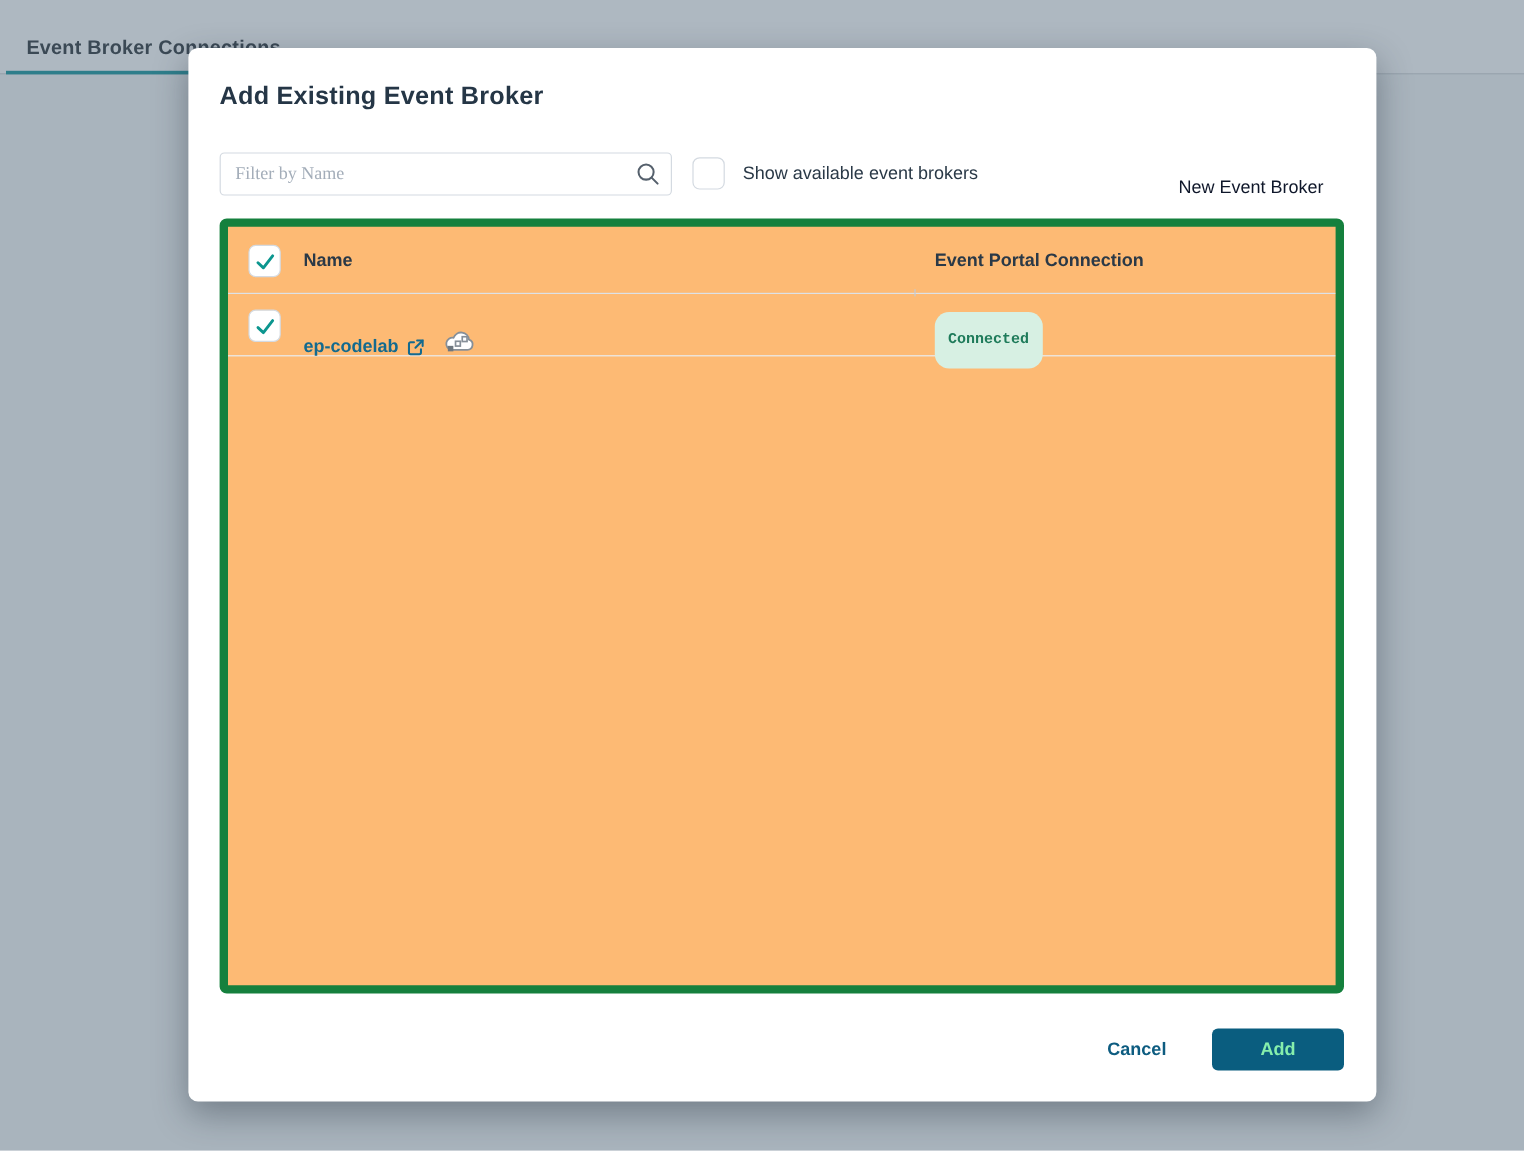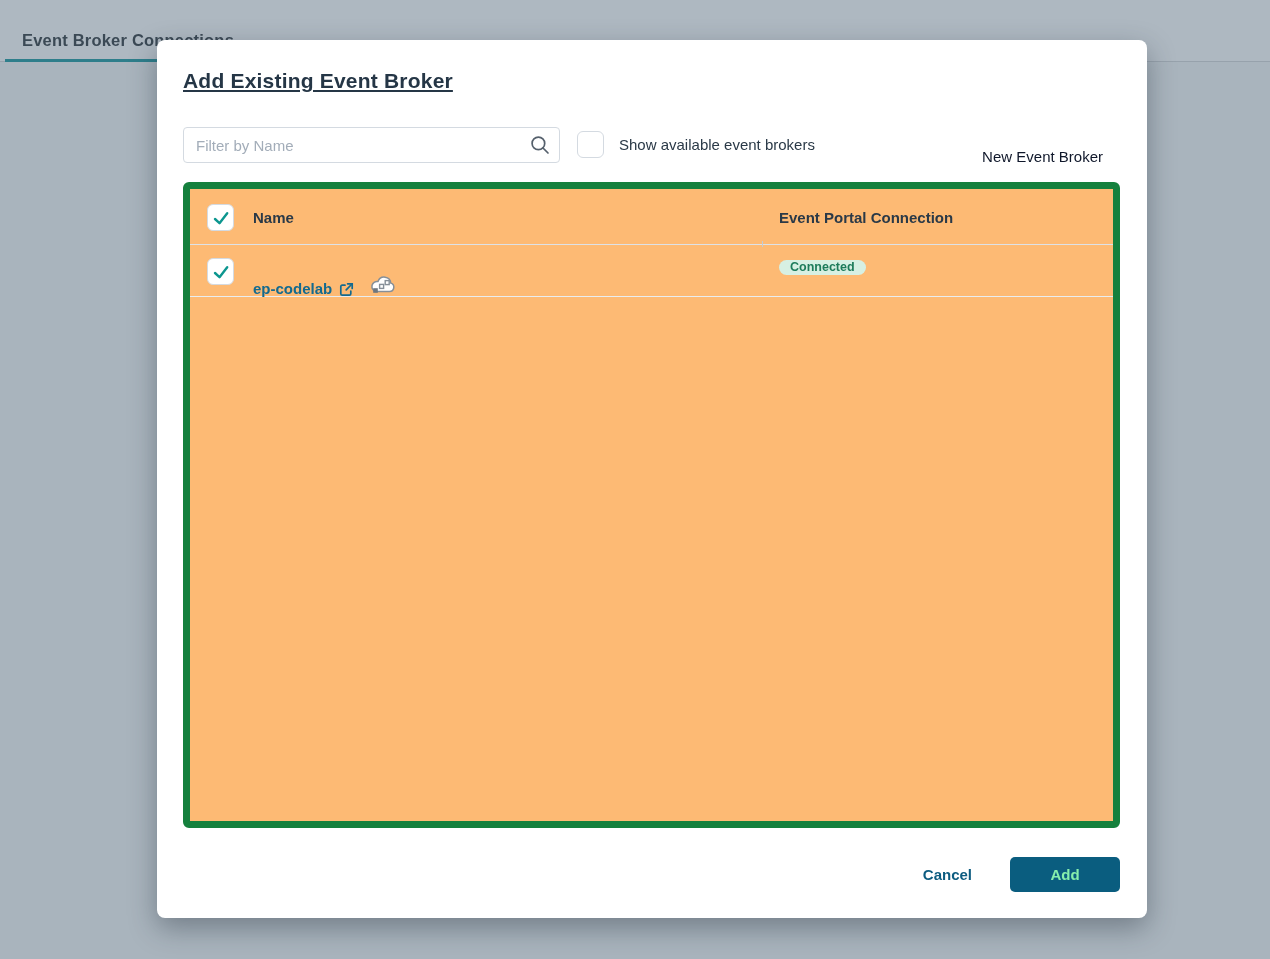--- a/index.html
+++ b/index.html
@@ -24,30 +24,30 @@
     background:#2e7e8b;
   }
 
   .modal {
     position:absolute; left:157px; top:40px; width:990px; height:878px;
     background:#ffffff; border-radius:8px;
     box-shadow:0 10px 28px rgba(27,38,49,0.38);
   }
   .modal-title {
     position:absolute; left:26px; top:29px;
-    font-size:21px; font-weight:bold; color:#253646; letter-spacing:.2px;text-decoration:underline;
+    font-size:21px; font-weight:bold; color:#253646; letter-spacing:.2px;
   }
 
   
   .filter-wrap { position:absolute; left:26px; top:87px; width:377px; height:36px; }
   .filter-input {
     width:100%; height:100%;
     border:1px solid #d4dae1; border-radius:4px;
     padding:0 40px 0 12px; font-size:15px; color:#2a3947;
-    font-family:Liberation Sans, sans-serif;
+    font-family:Liberation Serif, serif;
     outline:none; background:#fff;
   }
   .filter-input::placeholder { color:#a3adb9; }
   .search-icon { position:absolute; right:10px; top:8px; width:20px; height:20px; }
 
   .checkbox {
     width:27px; height:27px; background:#fff;
     border:1px solid #d4dae1; border-radius:6px;
     display:flex; align-items:center; justify-content:center;
     cursor:pointer;
@@ -96,21 +96,21 @@
   .row-name {
     font-size:15px; font-weight:bold; color:#136a8f;
     text-decoration:none; cursor:pointer;
   }
   .ext-icon { width:15px; height:15px; margin-top:-2px; }
   .cloud-icon { width:30px; height:25px; margin-left:8px; margin-top:2px; }
   .badge {
     position:absolute; left:589px; top:15px;
     background:#d7f0e3; color:#1e7b5a;
     font-size:12.5px; font-weight:bold;
-    padding:0 11px; border-radius:12px; line-height:15px;
+    padding:16px 11px; border-radius:12px; line-height:15px;font-family:Liberation Mono, monospace;
   }
 
   
   .footer {
     position:absolute; right:27px; top:817px;
     display:flex; align-items:center; gap:38px;
   }
   .cancel-btn {
     font-size:15px; font-weight:bold; color:#0d5c80;
     background:none; border:none; cursor:pointer;

